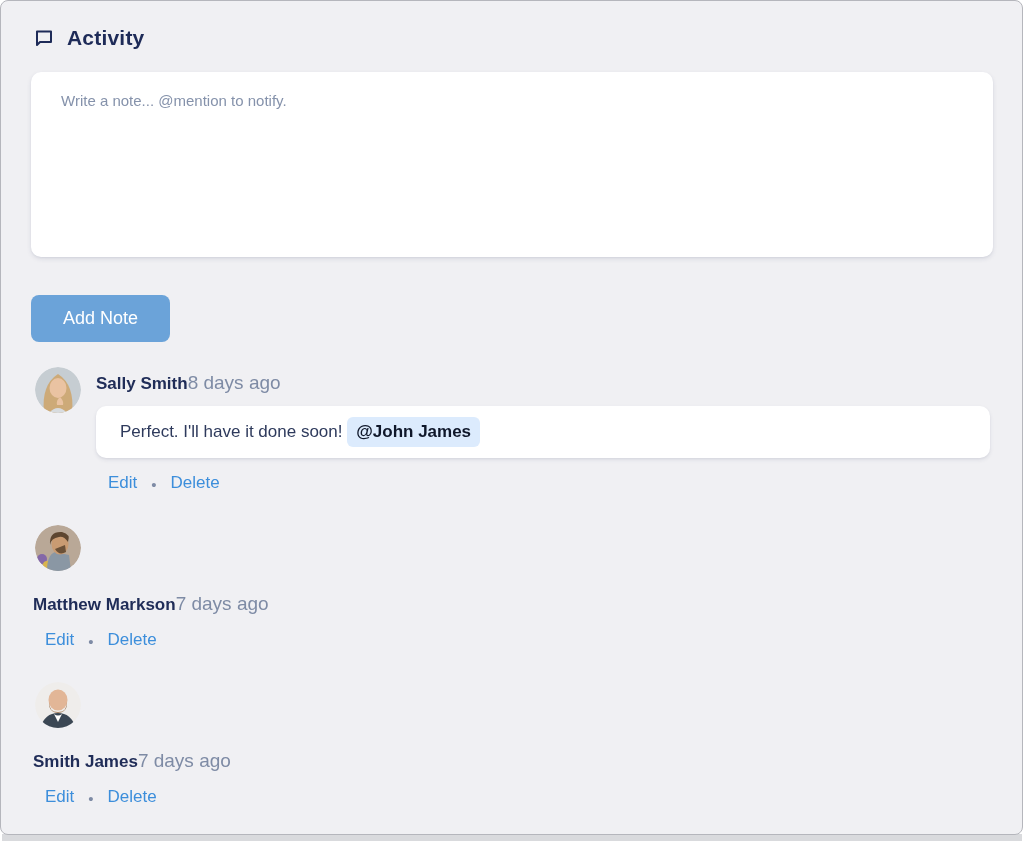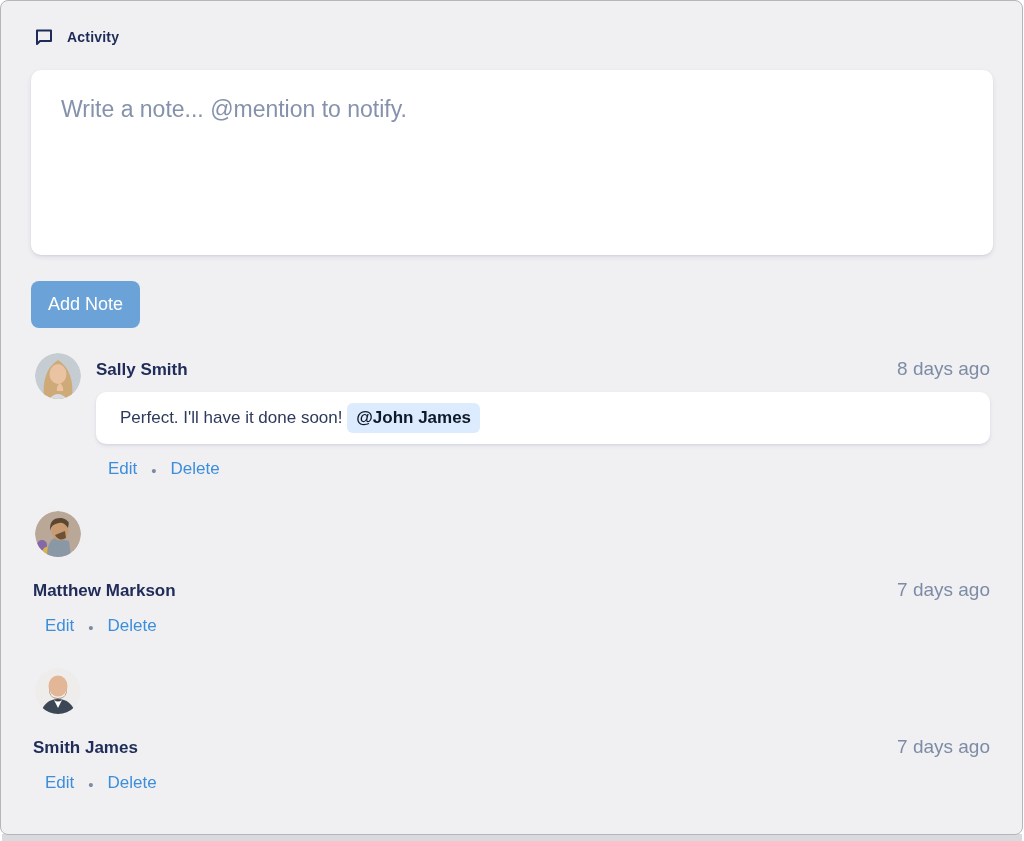--- a/index.html
+++ b/index.html
@@ -21,63 +21,62 @@
     border-radius: 8px;
     overflow: hidden;
   }
   
   .header {
     display: flex; align-items: center; gap: 12px;
     padding: 25px 32px 0 32px;
   }
   .header svg { display: block; }
   .title {
-    font-size: 14px; font-weight: 700; color: #1e2b58; letter-spacing: 0.2px;
+    font-size: 21px; font-weight: 700; color: #1e2b58; letter-spacing: 0.2px;
   }
   
   .composer {
     display: block;
     width: 962px; height: 185px;
-    margin: 22px 30px 0 30px;
+    margin: 22px 30px 12px 30px;
     border: none; outline: none; resize: none;
     border-radius: 10px;
     background: #ffffff;
     box-shadow: 0 2px 5px rgba(30,43,88,0.10), 0 1px 2px rgba(30,43,88,0.06);
-    padding: 26px 30px;
+    padding: 20px 30px;
     font-family: "Liberation Sans", "DejaVu Sans", sans-serif;
-    font-size: 23px; color: #2e3a5c;
+    font-size: 15px; color: #2e3a5c;
   }
   .composer::placeholder { color: #8592ab; opacity: 1; }
   .add-note-btn {
     display: inline-block;
     margin: 26px 0 0 30px;
     background: #6ba3d9;
     color: #ffffff;
     border: none;
     border-radius: 8px;
-    padding: 13px 17px;
+    padding: 13px 32px;
     font-family: "Liberation Sans", "DejaVu Sans", sans-serif;
     font-size: 18px; font-weight: 500;
     cursor: pointer;
   }
   
   .comments { margin-top: 23px; }
   .comment { display: flex; gap: 15px; margin: 0 32px 0 32px; padding-top: 0; }
   .comment + .comment { margin-top: 30px; flex-direction: column; }
   .avatar {
     width: 46px; height: 46px; border-radius: 50%;
     flex: 0 0 46px;
     overflow: hidden;
     margin-left: 2px; margin-top: 2px;
   }
   .comment-body { flex: 1; min-width: 0; }
   .comment-head {
-    display: flex; justify-content: space-between; align-items: baseline;
+    display: flex; justify-content: flex-start; align-items: baseline;
     padding-top: 7px;
-    gap: 12px;
   }
   .author { font-size: 17px; font-weight: 700; color: #202d58; }
   .timestamp { font-size: 19px; color: #7e8ba5; }
   .bubble {
     margin-top: 12px;
     background: #ffffff;
     border-radius: 10px;
     box-shadow: 0 2px 4px rgba(30,43,88,0.09), 0 1px 2px rgba(30,43,88,0.05);
     padding: 11px 24px;
     font-size: 17px; line-height: 1.6; color: #2e3a5c;

